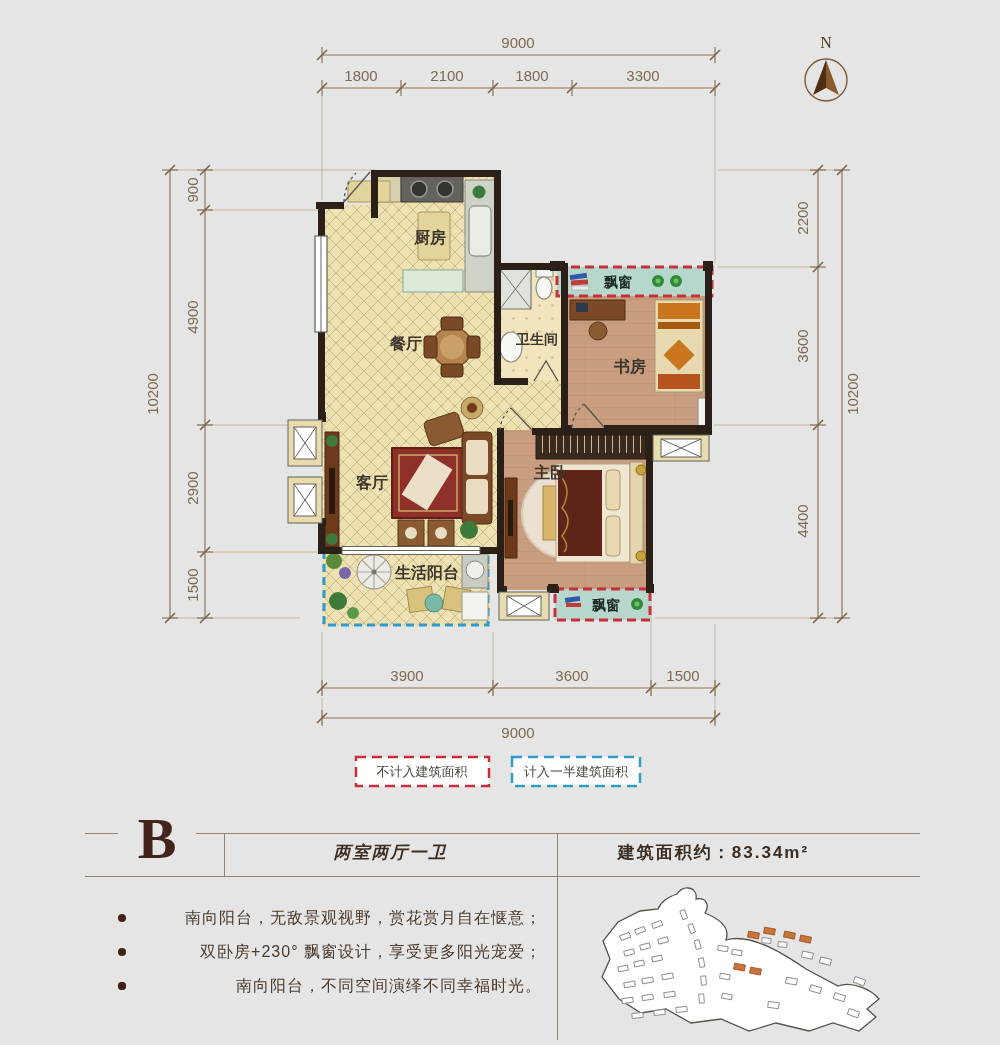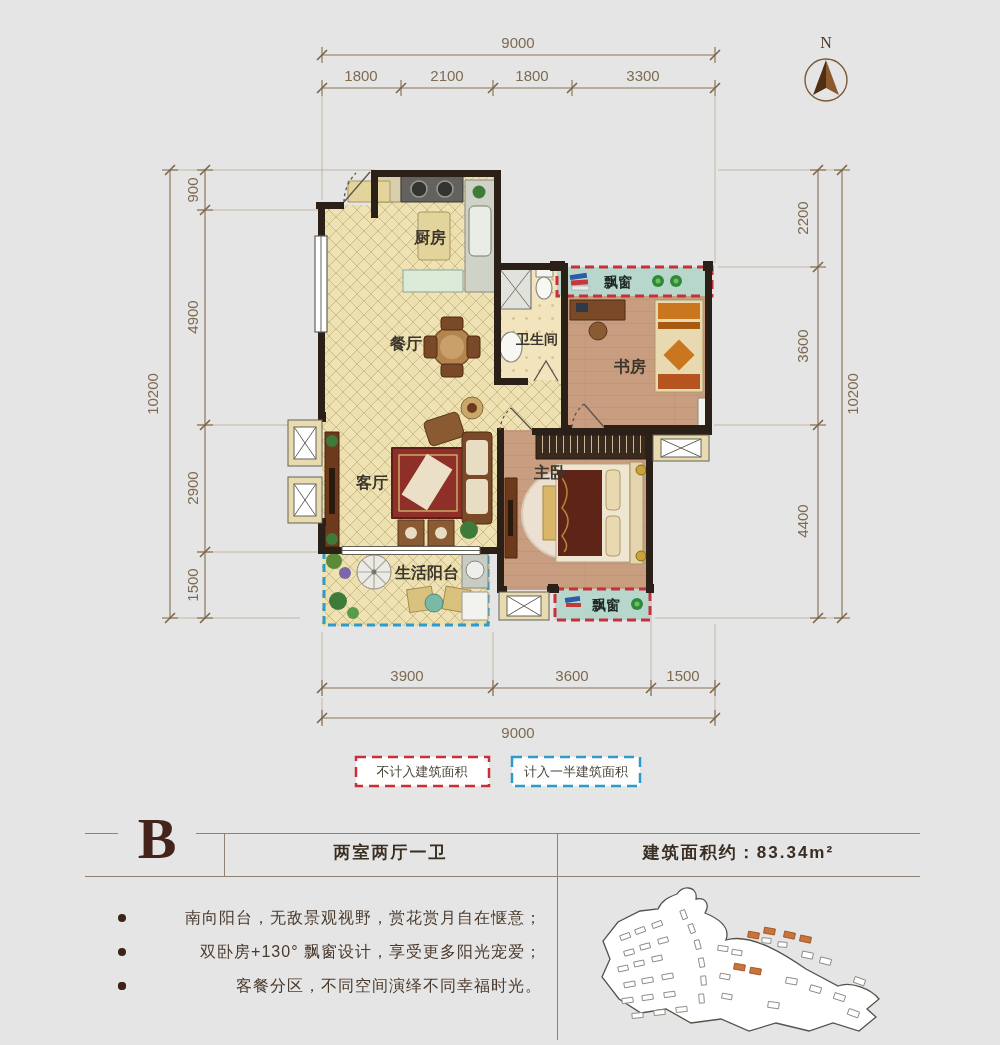--- a/index.html
+++ b/index.html
@@ -372,27 +372,27 @@
   </g>
 </svg>
 
 <div id="info">
   <div class="hline" style="left:85px;top:33px;width:33px;"></div>
   <div class="hline" style="left:196px;top:33px;width:724px;"></div>
   <div class="hline" style="left:85px;top:76px;width:835px;"></div>
   <div class="vline" style="left:224px;top:33px;height:43px;"></div>
   <div class="vline" style="left:557px;top:33px;height:207px;"></div>
   <div id="unit-letter">B</div>
-  <div class="cell-text" style="left:224px;width:333px;">两室两厅一卫</div>
-  <div class="cell-text" style="left:557px;width:363px;">建筑面积约：83.34m²</div>
+  <div class="cell-text" style="left:224px;width:333px;font-style:italic;">两室两厅一卫</div>
+  <div class="cell-text" style="left:532px;width:363px;">建筑面积约：83.34m²</div>
   <ul id="feature-list">
     <li><span class="dot"></span><span>南向阳台，无敌景观视野，赏花赏月自在惬意；</span></li>
-    <li><span class="dot"></span><span>双卧房+130° 飘窗设计，享受更多阳光宠爱；</span></li>
+    <li><span class="dot"></span><span>双卧房+230° 飘窗设计，享受更多阳光宠爱；</span></li>
     <li><span class="dot"></span></li>
-    <li><span class="dot"></span><span>客餐分区，不同空间演绎不同幸福时光。</span></li>
+    <li><span class="dot"></span><span>南向阳台，不同空间演绎不同幸福时光。</span></li>
   </ul>
 
   <svg id="siteplan-svg" width="348" height="160" viewBox="0 0 348 160">
     <path d="M105,12 C112,2 126,5 124,17 C134,15 138,23 133,31 C150,38 158,47 154,58 C180,50 218,76 234,87 L266,104 C279,99 299,107 307,117 L295,127 L304,135 L287,149 L261,141 L237,149 L204,141 L177,149 L149,137 L119,141 L94,127 L69,131 L47,117 L30,95 L38,77 L31,59 L46,40 L68,29 L86,27 C90,18 97,15 105,12 Z" fill="#ffffff" stroke="#55524a" stroke-width="1.3"></path>
     <g fill="#ffffff" stroke="#8a8780" stroke-width="0.9">
       <rect x="48" y="52" width="10" height="5" transform="rotate(-20 53 54)"></rect>
       <rect x="63" y="46" width="10" height="5" transform="rotate(-20 68 48)"></rect>
       <rect x="80" y="40" width="10" height="5" transform="rotate(-20 85 42)"></rect>
       <rect x="52" y="68" width="10" height="5" transform="rotate(-15 57 70)"></rect>
       <rect x="68" y="62" width="10" height="5" transform="rotate(-15 73 64)"></rect>

